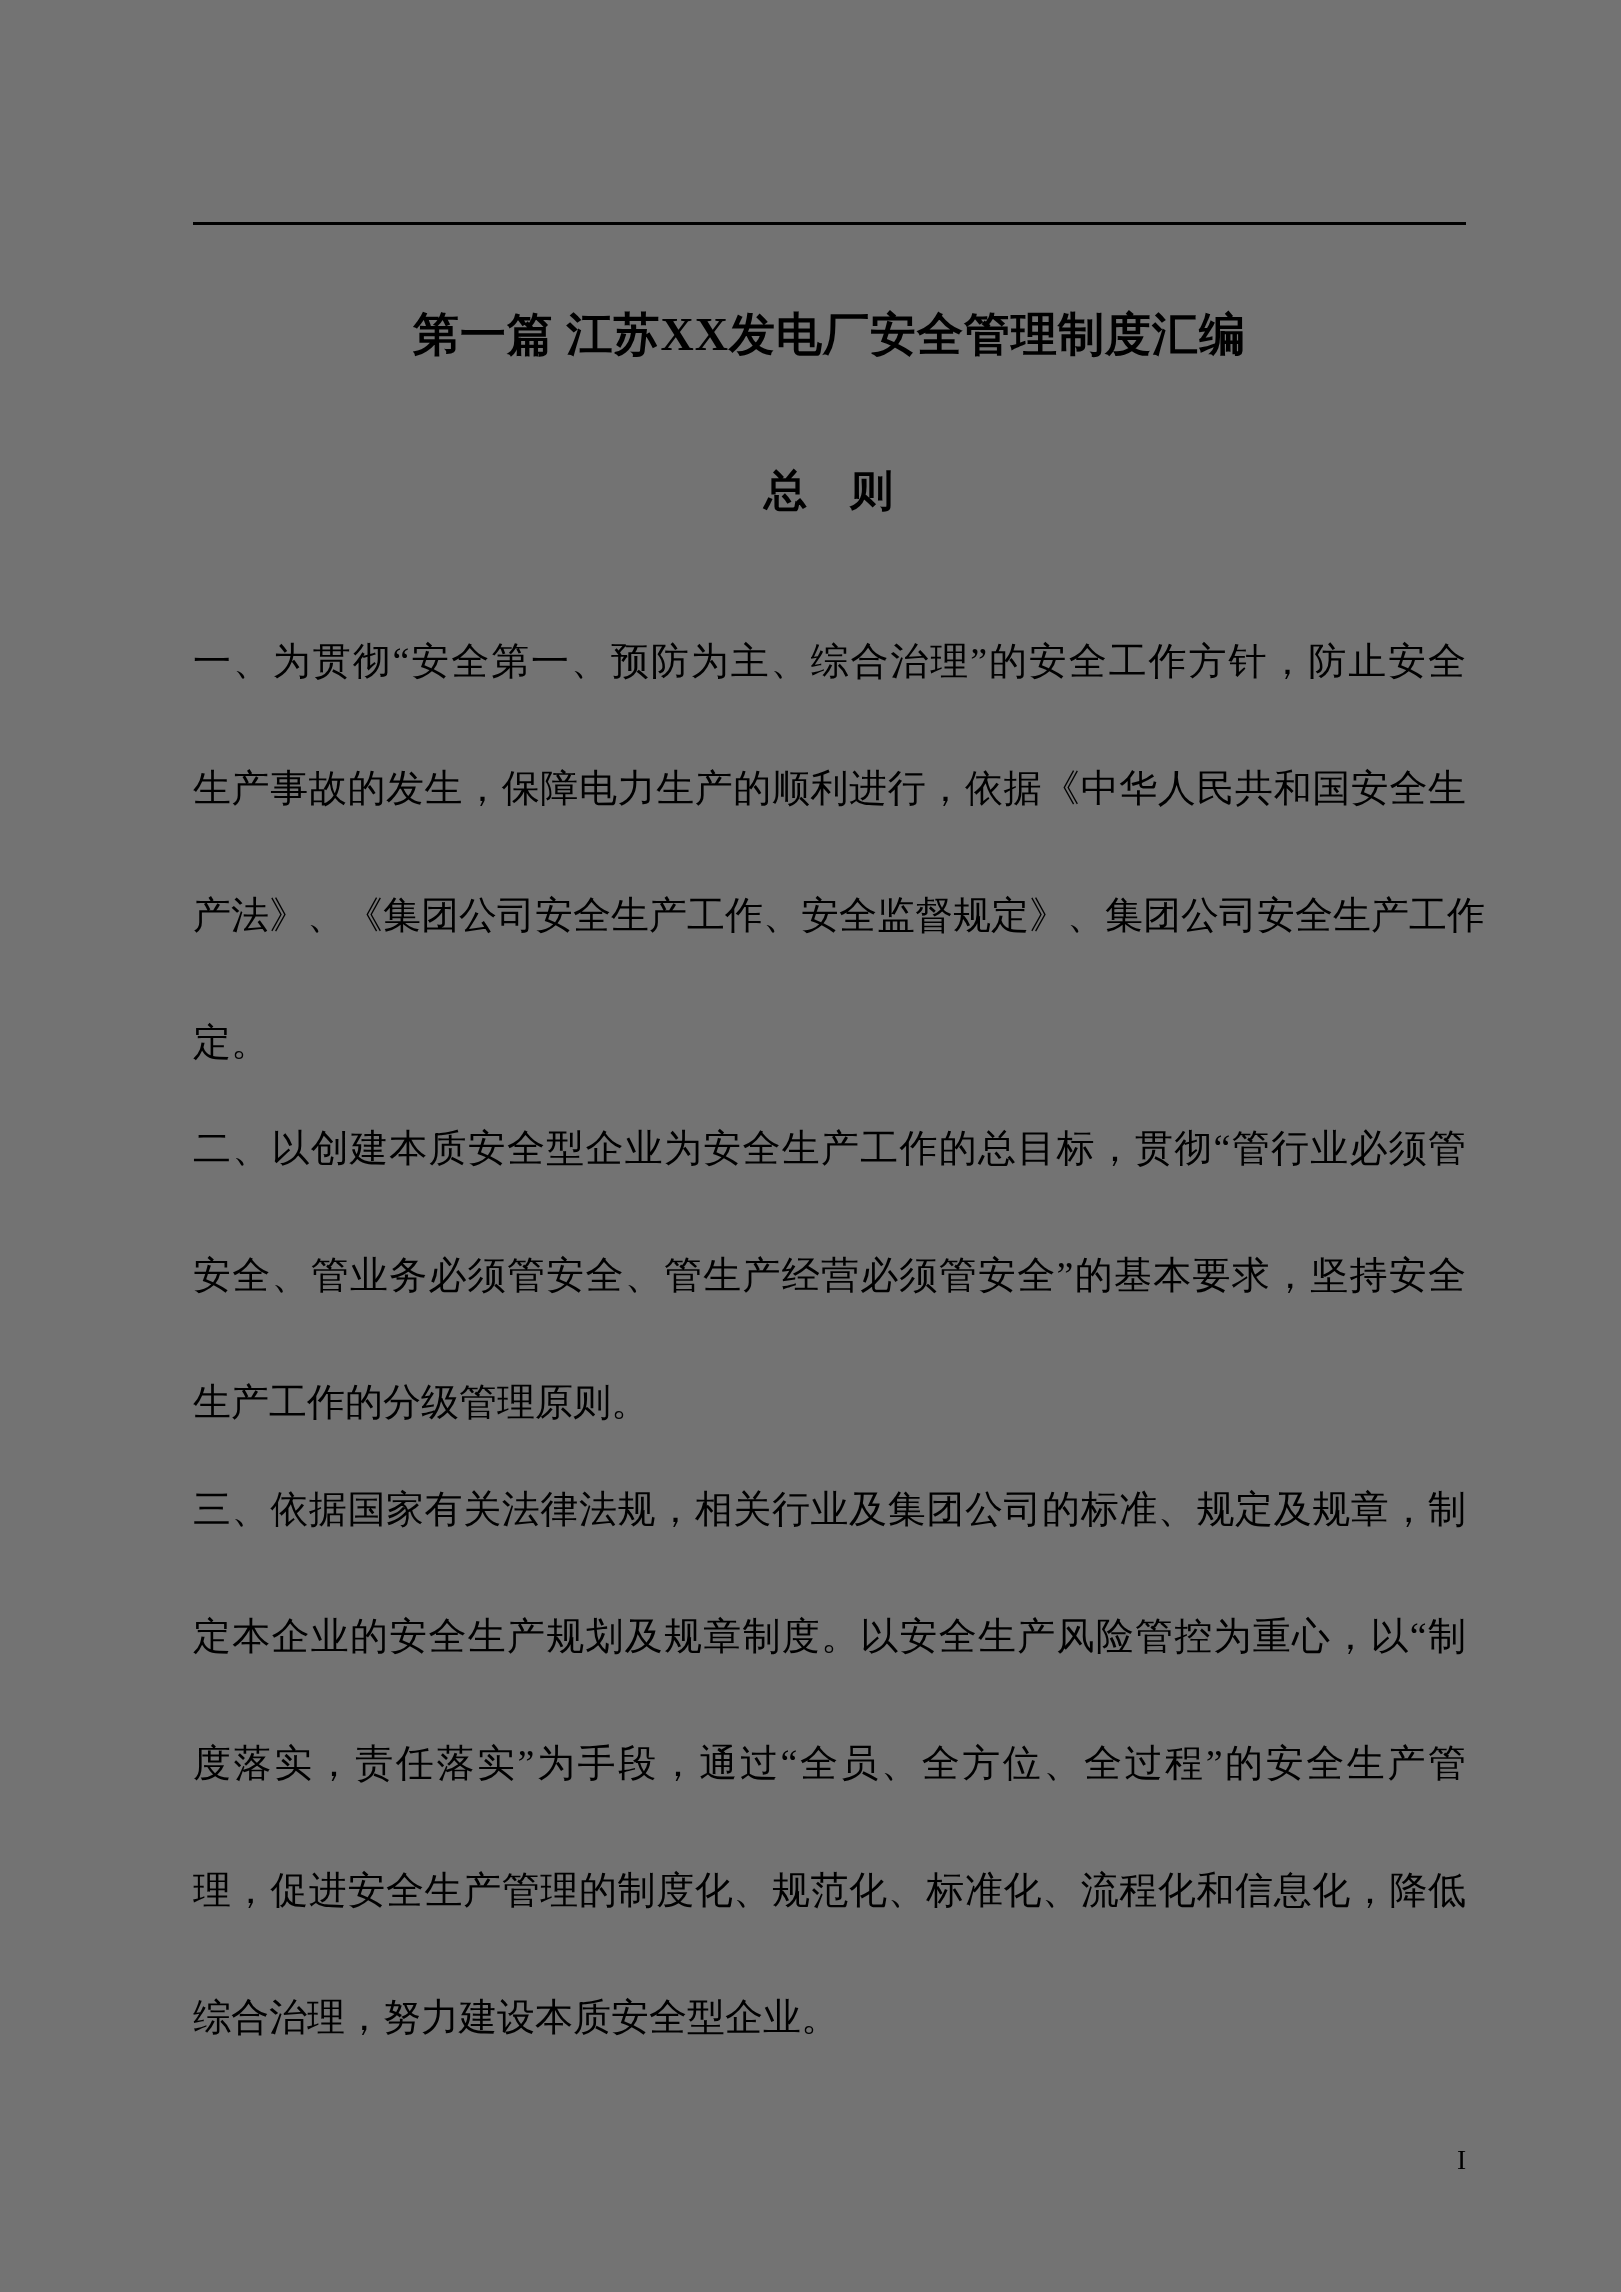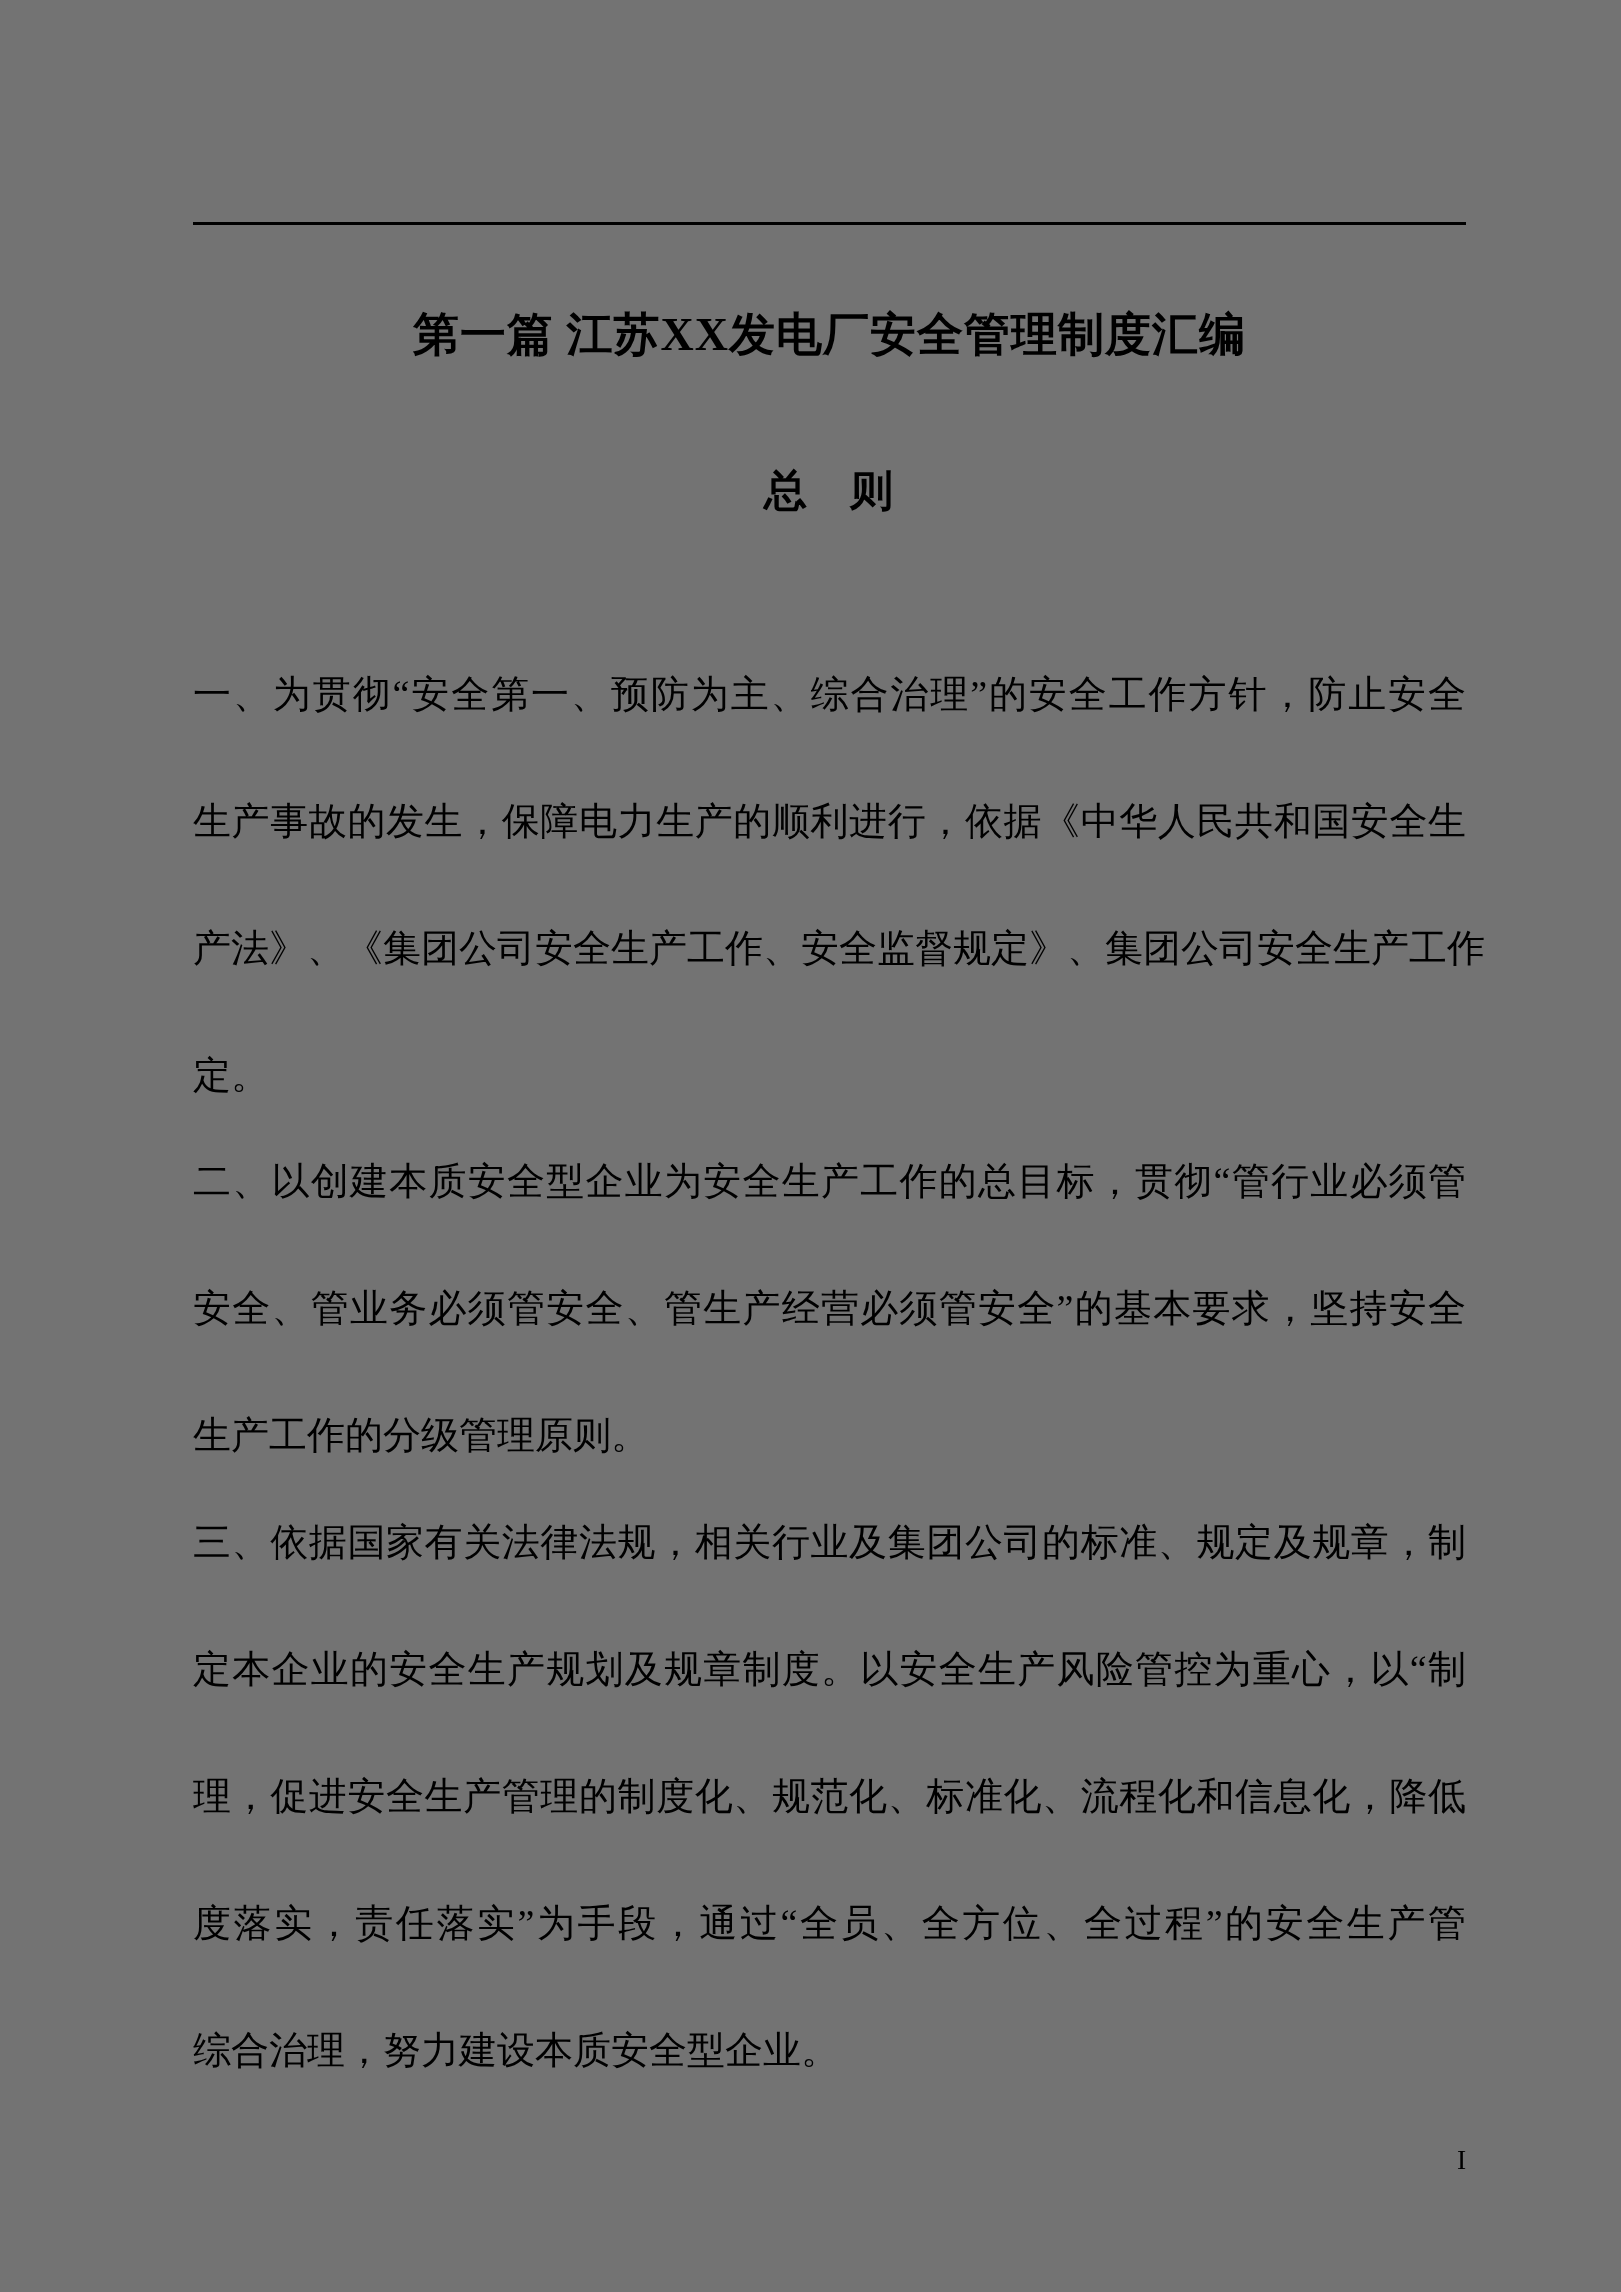--- a/index.html
+++ b/index.html
@@ -42,21 +42,21 @@
     top: 469px;
     width: 1273px;
     text-align: center;
     font-size: 43px;
     line-height: 43px;
     font-weight: bold;
   }
   .body-text {
     position: absolute;
     left: 193px;
-    top: 631px;
+    top: 598px;
     width: 1273px;
     font-size: 38px;
   }
   .para {
     margin: 0;
   }
   .para + .para {
     margin-top: -20.6px;
   }
   .text-line {
@@ -102,22 +102,22 @@
 
     <div class="para">
       <div class="text-line">二、以创建本质安全型企业为安全生产工作的总目标，贯彻“管行业必须管</div>
       <div class="text-line">安全、管业务必须管安全、管生产经营必须管安全”的基本要求，坚持安全</div>
       <div class="text-line last">生产工作的分级管理原则。</div>
     </div>
 
     <div class="para">
       <div class="text-line">三、依据国家有关法律法规，相关行业及集团公司的标准、规定及规章，制</div>
       <div class="text-line">定本企业的安全生产规划及规章制度。以安全生产风险管控为重心，以“制</div>
+      <div class="text-line">度落实，责任落实”为手段，通过“全员、全方位、全过程”的安全生产管</div>
       <div class="text-line">理，促进安全生产管理的制度化、规范化、标准化、流程化和信息化，降低</div>
-      <div class="text-line">度落实，责任落实”为手段，通过“全员、全方位、全过程”的安全生产管</div>
       <div class="text-line last">综合治理，努力建设本质安全型企业。</div>
     </div>
 
   </div>
 
   <div class="page-number">I</div>
 
 </div>
 
 

